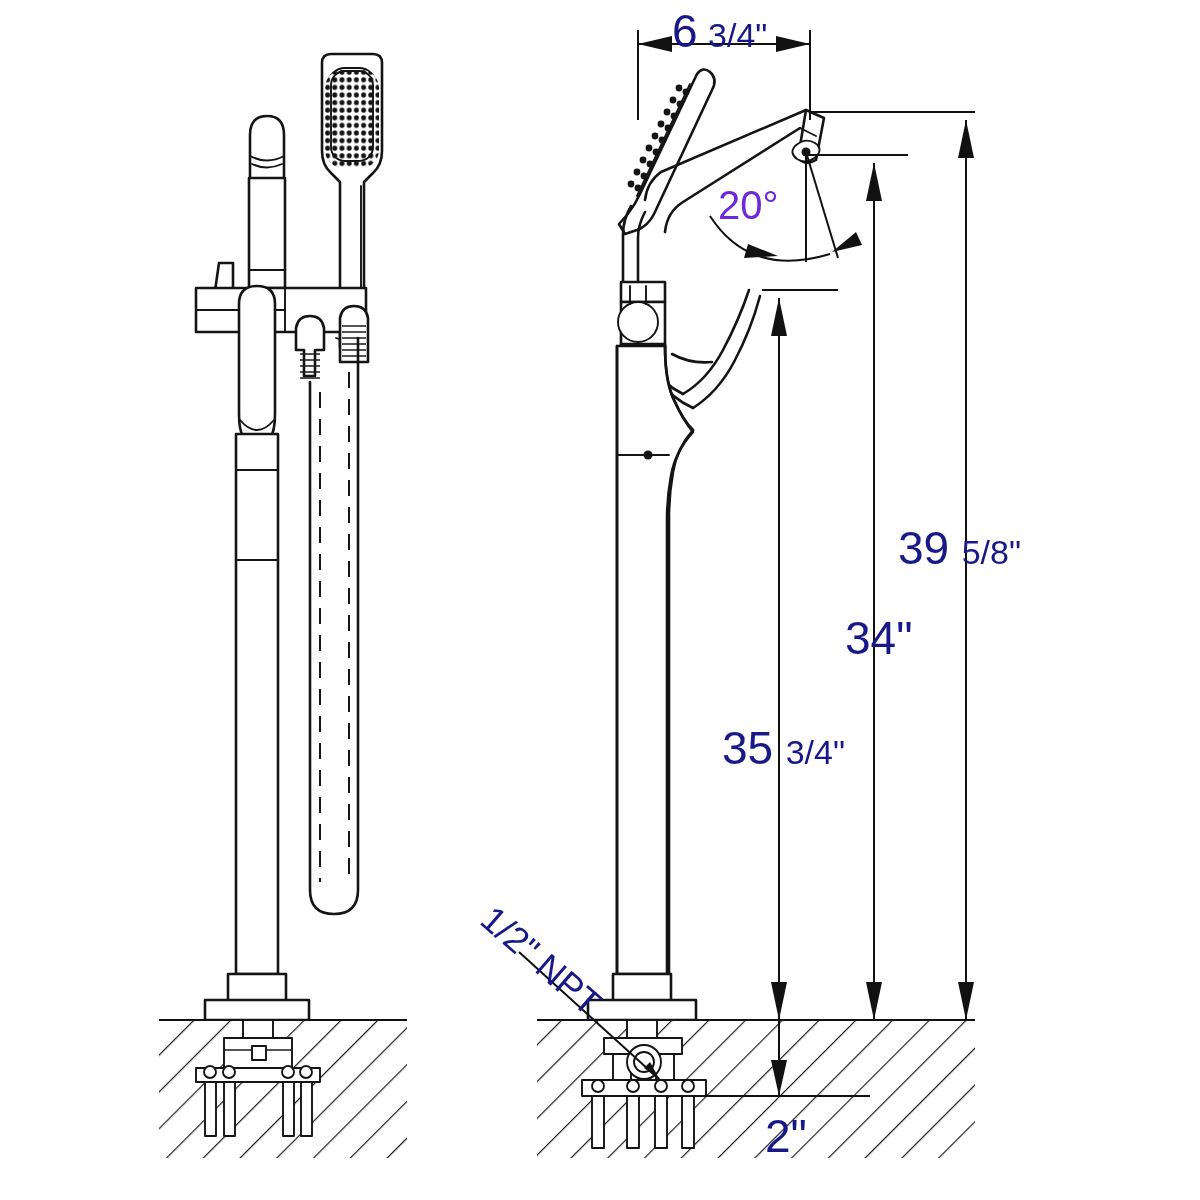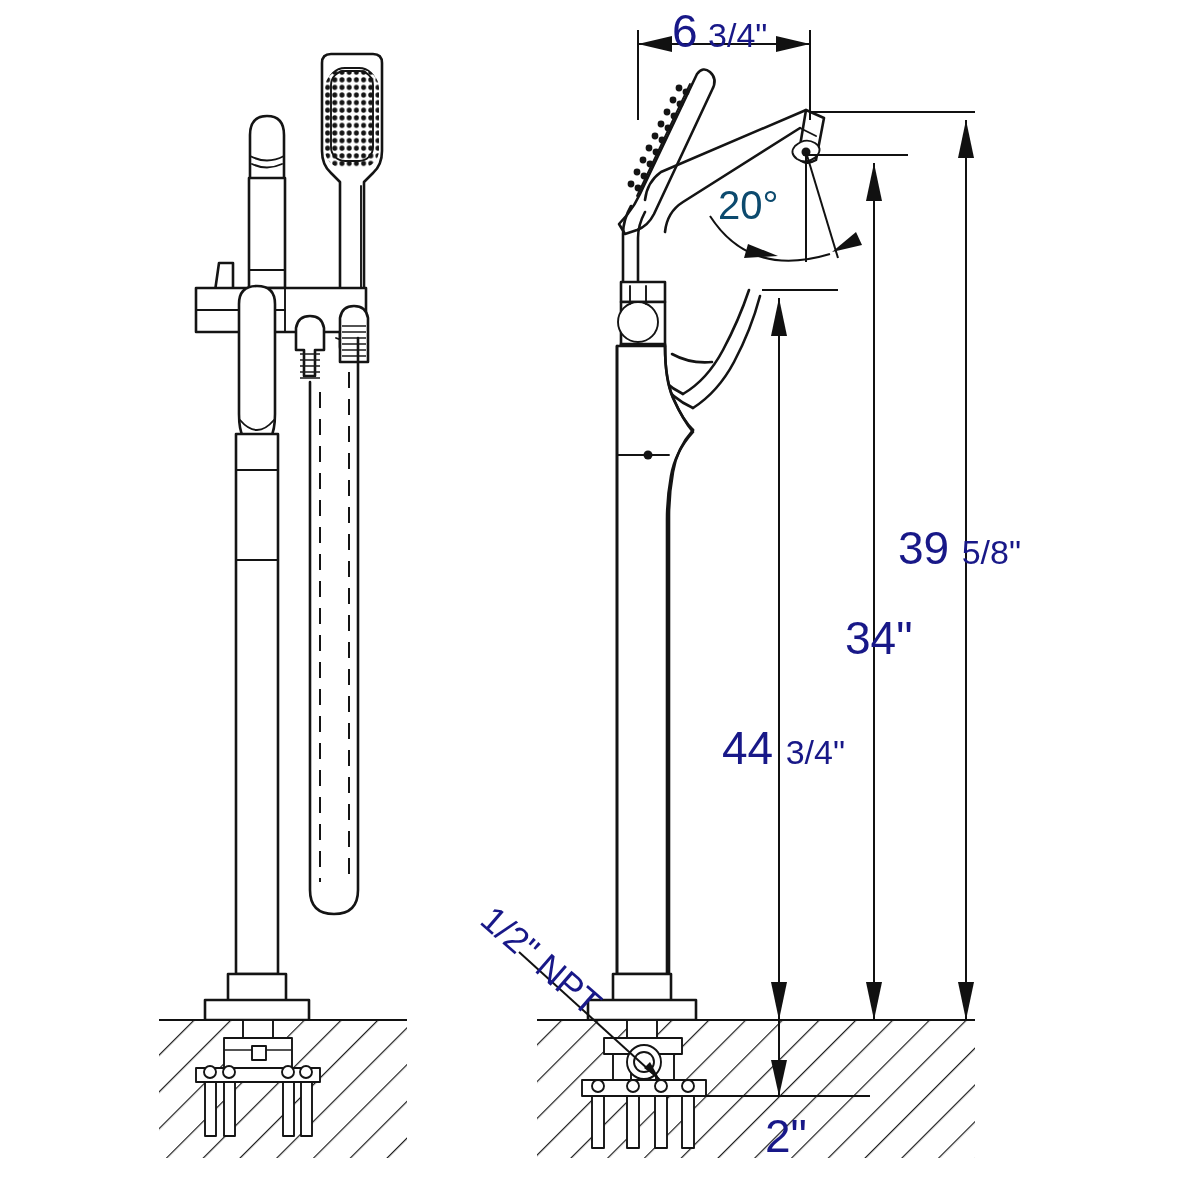--- a/index.html
+++ b/index.html
@@ -293,35 +293,35 @@
       <path class="dimln" d="M779 1020 V1096"></path>
       <path class="arrowk" d="M779 1096 L771 1060 L787 1060 Z"></path>
     </g>
   </svg>
 
   <div class="lbl-wrap" style="left:672px;top:8px;">
     <span class="dimtxt dimtxt-big">6</span>
     <span class="dimtxt dimtxt-sm" style="margin-left:6px;">3/4"</span>
   </div>
 
-  <div class="lbl-wrap" style="left:718px;top:185px;color:#0c4a6e;">
+  <div class="lbl-wrap" style="left:718px;top:185px;color:#6d28d9;">
     <span class="angtxt">20°</span>
   </div>
 
   <div class="lbl-wrap" style="left:898px;top:525px;">
     <span class="dimtxt dimtxt-big">39</span>
     <span class="dimtxt dimtxt-sm" style="margin-left:8px;">5/8"</span>
   </div>
 
   <div class="lbl-wrap" style="left:845px;top:615px;">
     <span class="dimtxt dimtxt-big">34"</span>
   </div>
 
   <div class="lbl-wrap" style="left:722px;top:725px;">
-    <span class="dimtxt dimtxt-big">44</span>
+    <span class="dimtxt dimtxt-big">35</span>
     <span class="dimtxt dimtxt-sm" style="margin-left:8px;">3/4"</span>
   </div>
 
   <div class="lbl-wrap" style="left:765px;top:1113px;">
     <span class="dimtxt dimtxt-big">2"</span>
   </div>
 
   <div class="lbl-wrap" style="left:498px;top:900px;transform:rotate(41deg);transform-origin:left top;">
     <span class="dimtxt dimtxt-sm" style="font-size:36px;">1/2" NPT</span>
   </div>

